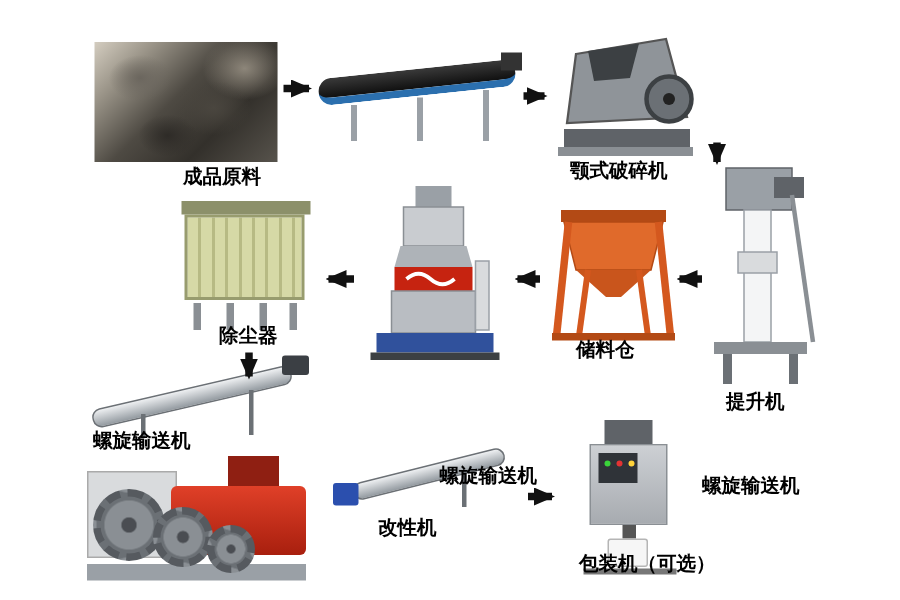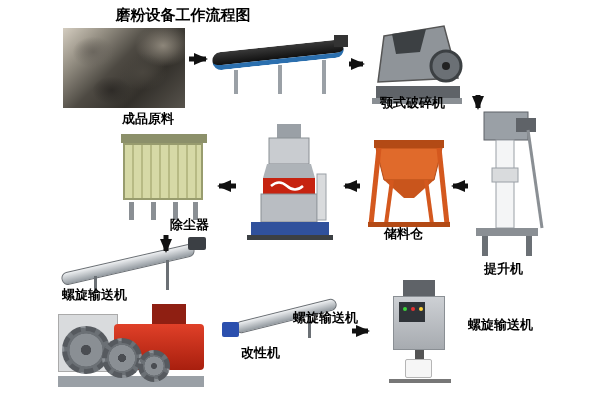--- a/index.html
+++ b/index.html
@@ -83,37 +83,36 @@
     background:#3ad43a; box-shadow:8px 0 0 #e33333, 16px 0 0 #ffd23a; }
   .packer .spout { position:absolute; left:32px; top:70px; width:9px; height:9px; background:#555; }
   .packer .bag   { position:absolute; left:22px; top:79px; width:27px; height:19px; background:#f6f6f6; border:1px solid #b5b5b5; border-radius:2px; }
   .packer .base  { position:absolute; left:6px; top:99px; width:62px; height:4px; background:#777; }
 
   .arrows { position:absolute; left:0; top:0; pointer-events:none; z-index:20; }
   .fl { stroke:#111; stroke-width:5; marker-end:url(#ah); }
 
   .lbl-raw      { left:122px; top:112px; }
   .lbl-feeder   { left:217px; top:100px; }
-  .lbl-crusher  { left:380px; top:96px; }
+  .lbl-crusher  { left:380px; top:108px; }
   .lbl-elevator { left:484px; top:262px; }
   .lbl-silo     { left:384px; top:227px; }
   .lbl-mill     { left:246px; top:252px; font-size:14px; }
-  .lbl-dust     { left:146px; top:218px;margin-left:24px; }
+  .lbl-dust     { left:146px; top:218px; }
   .lbl-screwL   { left:62px;  top:288px; }
-  .lbl-modifier { left:241px; top:346px; }
+  .lbl-modifier { left:252px; top:346px; }
   .lbl-screwB   { left:293px; top:311px; }
   .lbl-packer   { left:386px; top:370px; }
   .lbl-finished { left:468px; top:318px; }
 </style>
 </head>
 <body>
 
 <div class="stage">
 
-  <div class="title">磨粉设备工作流程图</div>
 
   <div class="node ore-photo"></div>
 
   <div class="node conveyor">
     <div class="belt"></div>
     <div class="motor"></div>
     <div class="leg l1"></div>
     <div class="leg l2"></div>
     <div class="leg l3"></div>
   </div>
@@ -220,15 +219,16 @@
   </svg>
 
   <div class="label lbl-raw">成品原料</div>
   <div class="label lbl-crusher">颚式破碎机</div>
   <div class="label lbl-elevator">提升机</div>
   <div class="label lbl-silo">储料仓</div>
   <div class="label lbl-dust">除尘器</div>
   <div class="label lbl-screwL">螺旋输送机</div>
   <div class="label lbl-modifier">改性机</div>
   <div class="label lbl-screwB">螺旋输送机</div>
+  <div class="label lbl-packer">包装机（可选）</div>
   <div class="label lbl-finished">螺旋输送机</div>
 
 </div>
 
 </body></html>

